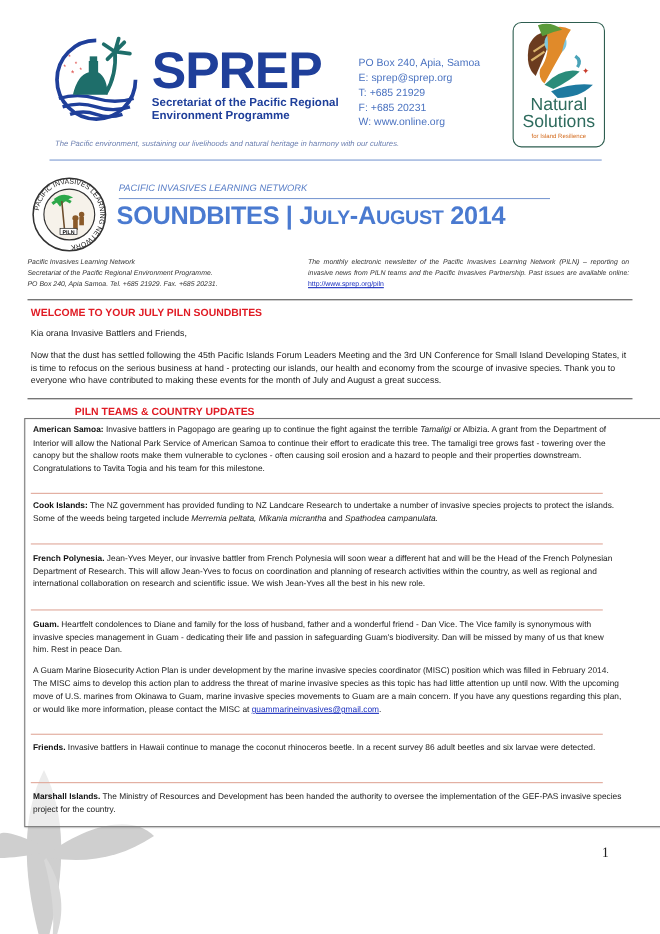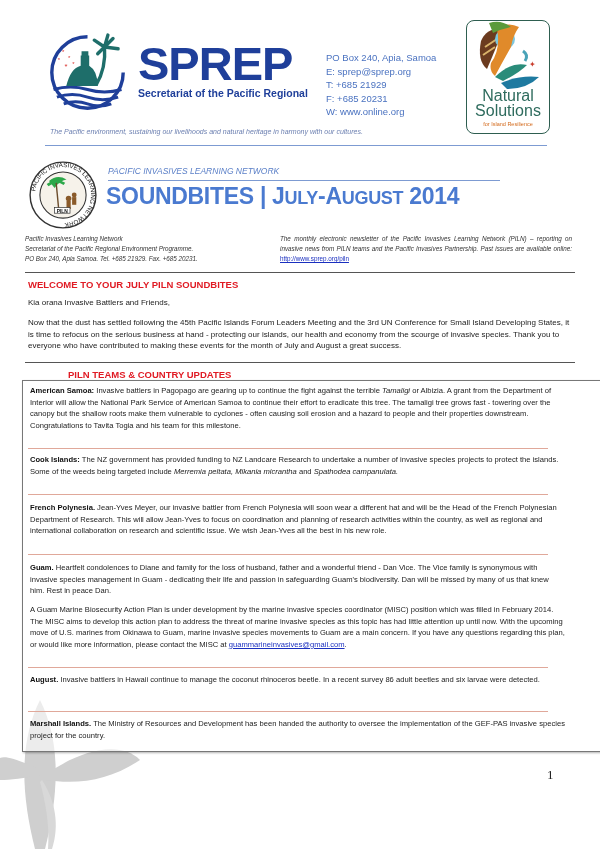--- a/index.html
+++ b/index.html
@@ -67,20 +67,21 @@
     <path d="M70 20 L58 12 M70 20 L80 10 M70 20 L86 22 M70 20 L62 28 M70 20 L74 6" stroke="#1e6e6a" stroke-width="4" stroke-linecap="round"></path>
     <text x="20" y="28" fill="#d9302c" font-size="7">*</text>
     <text x="27" y="35" fill="#d9302c" font-size="7">*</text>
     <text x="15" y="38" fill="#d9302c" font-size="7">*</text>
     <text x="23" y="46" fill="#d9302c" font-size="9">*</text>
     <text x="32" y="42" fill="#d9302c" font-size="7">*</text>
   </svg>
   <div class="sprep-word">SPREP</div>
   <div class="sprep-sub">
     <div>Secretariat of the Pacific Regional</div>
+    <div>Environment Programme</div>
   </div>
   <div class="contact">
     <div>PO Box 240, Apia, Samoa</div>
     <div>E: sprep@sprep.org</div>
     <div>T: +685 21929</div>
     <div>F: +685 20231</div>
     <div>W: www.online.org</div>
   </div>
   <div class="tagline">The Pacific environment, sustaining our livelihoods and natural heritage in harmony with our cultures.</div>
 
@@ -144,19 +145,19 @@
   <div class="updates-box" style="width:550px;">
     <div class="entry" style="top:4px; width:535px;"><b>American Samoa:</b><span> Invasive battlers in Pagopago are gearing up to continue the fight against the terrible </span><i>Tamaligi</i><span> or Albizia. A grant from the Department of Interior will allow the National Park Service of American Samoa to continue their effort to eradicate this tree. The tamaligi tree grows fast - towering over the canopy but the shallow roots make them vulnerable to cyclones - often causing soil erosion and a hazard to people and their properties downstream. Congratulations to Tavita Togia and his team for this milestone.</span></div>
     <div class="sep" style="top:67px; width:520px;"></div>
     <div class="entry" style="top:73px; width:535px;"><b>Cook Islands:</b><span> The NZ government has provided funding to NZ Landcare Research to undertake a number of invasive species projects to protect the islands. Some of the weeds being targeted include </span><i>Merremia peltata, Mikania micrantha</i><span> and </span><i>Spathodea campanulata.</i></div>
     <div class="sep" style="top:113px; width:520px;"></div>
     <div class="entry" style="top:121px; width:535px;"><b>French Polynesia.</b><span> Jean-Yves Meyer, our invasive battler from French Polynesia will soon wear a different hat and will be the Head of the French Polynesian Department of Research. This will allow Jean-Yves to focus on coordination and planning of research activities within the country, as well as regional and international collaboration on research and scientific issue. We wish Jean-Yves all the best in his new role.</span></div>
     <div class="sep" style="top:173px; width:520px;"></div>
     <div class="entry" style="top:181px; width:535px;"><b>Guam.</b><span> Heartfelt condolences to Diane and family for the loss of husband, father and a wonderful friend - Dan Vice. The Vice family is synonymous with invasive species management in Guam - dedicating their life and passion in safeguarding Guam's biodiversity. Dan will be missed by many of us that knew him. Rest in peace Dan.</span></div>
     <div class="entry" style="top:223px; width:535px;"><span>A Guam Marine Biosecurity Action Plan is under development by the marine invasive species coordinator (MISC) position which was filled in February 2014.  The MISC aims to develop this action plan to address the threat of marine invasive species as this topic has had little attention up until now.  With the upcoming move of U.S. marines from Okinawa to Guam, marine invasive species movements to Guam are a main concern.  If you have any questions regarding this plan, or would like more information, please contact the MISC at </span><a>guammarineinvasives@gmail.com</a><span>.</span></div>
     <div class="sep" style="top:286px; width:520px;"></div>
-    <div class="entry" style="top:293px; width:535px;"><b>August.</b><span> Invasive battlers in Hawaii continue to manage the coconut rhinoceros beetle. In a recent survey 86 adult beetles and six larvae were detected.</span></div>
+    <div class="entry" style="top:293px; width:535px;"><b>Friends.</b><span> Invasive battlers in Hawaii continue to manage the coconut rhinoceros beetle. In a recent survey 86 adult beetles and six larvae were detected.</span></div>
     <div class="sep" style="top:330px; width:520px;"></div>
     <div class="entry" style="top:337px; width:535px;"><b>Marshall Islands.</b><span> The Ministry of Resources and Development has been handed the authority to oversee the implementation of the GEF-PAS invasive species project for the country.</span></div>
   </div>
 
   <div class="page-num" style="left:547px;">1</div>
 </div>
 
 </body></html>

